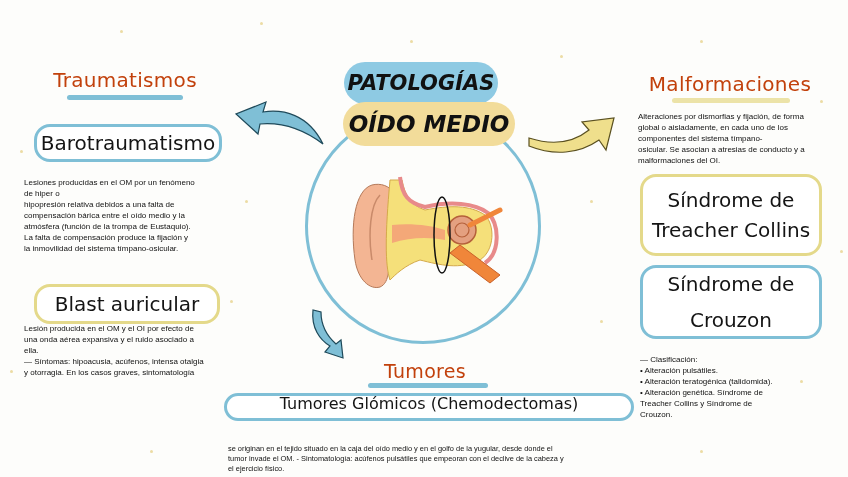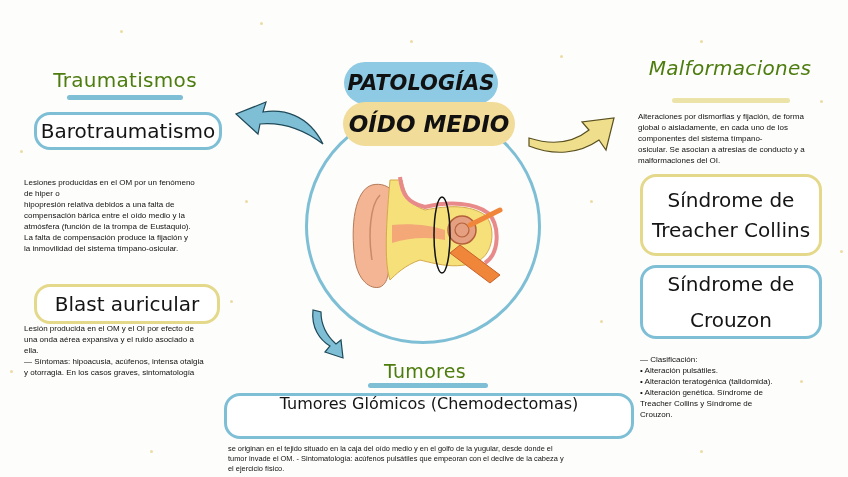--- a/index.html
+++ b/index.html
@@ -3,21 +3,21 @@
 <meta charset="utf-8">
 <style>
   html, body { margin:0; padding:0; }
   body {
     width:848px; height:477px; position:relative; overflow:hidden;
     background:#fdfdfb;
     font-family:"DejaVu Sans", sans-serif; color:#111;
   }
   .abs { position:absolute; }
   .dot { position:absolute; width:3px; height:3px; border-radius:50%; background:#ecdca4; }
-  .heading { font-family:"DejaVu Sans", sans-serif; font-size:20px; color:#4d7c0f; text-align:center; letter-spacing:0.3px; }
+  .heading { font-family:"DejaVu Sans", sans-serif; font-size:20px; color:#c2410c; text-align:center; letter-spacing:0.3px; }
   .underline { position:absolute; height:5px; border-radius:4px; }
   .pill { position:absolute; border-radius:16px; box-sizing:border-box; display:flex; align-items:center; justify-content:center; text-align:center; background:#fff; }
   .pill span { font-size:20px; color:#141414; line-height:1.5; }
   .small { position:absolute; font-size:8px; line-height:11px; text-align:left; color:#111; font-family:"Liberation Sans", sans-serif; }
   .badge { position:absolute; border-radius:24px; display:flex; align-items:center; justify-content:center; font-family:"DejaVu Sans", sans-serif; font-weight:bold; font-style:italic; color:#111; }
 </style>
 </head>
 <body>
 
 <div>
@@ -75,21 +75,21 @@
 </div>
 <div class="abs" style="left:305px;top:308px;width:45px;height:55px;">
   <svg width="45" height="55" viewBox="0 0 45 55">
     <path d="M8 2 C6 20 15 32 25 38 L20 44 L38 50 L36 32 L31 36 C22 28 16 18 16 4 Z" fill="#7fbfd6" stroke="#1f4a5a" stroke-width="1.2"></path>
   </svg>
 </div>
 
 <div class="abs heading" style="left:40px;top:68px;width:170px;">Traumatismos</div>
 <div class="underline" style="left:67px;top:95px;width:116px;background:#7fbfd6;"></div>
 
-<div class="pill" style="left:34px;top:112px;width:188px;height:38px;border:3px solid #7fbfd6;">
+<div class="pill" style="left:34px;top:124px;width:188px;height:38px;border:3px solid #7fbfd6;">
   <span>Barotraumatismo</span>
 </div>
 <div class="small" style="left:24px;top:177px;width:210px;">
   <div>Lesiones producidas en el OM por un fenómeno</div>
   <div>de hiper o</div>
   <div>hipopresión relativa debidos a una falta de</div>
   <div>compensación bárica entre el oído medio y la</div>
   <div>atmósfera (función de la trompa de Eustaquio).</div>
   <div>La falta de compensación produce la fijación y</div>
   <div>la inmovilidad del sistema tímpano-osicular.</div>
@@ -99,21 +99,21 @@
   <span>Blast auricular</span>
 </div>
 <div class="small" style="left:24px;top:323px;width:210px;">
   <div>Lesión producida en el OM y el OI por efecto de</div>
   <div>una onda aérea expansiva y el ruido asociado a</div>
   <div>ella.</div>
   <div>— Síntomas: hipoacusia, acúfenos, intensa otalgia</div>
   <div>y otorragia. En los casos graves, sintomatología</div>
 </div>
 
-<div class="abs heading" style="left:640px;top:56px;width:180px;font-style:italic;">Malformaciones</div>
+<div class="abs heading" style="left:640px;top:72px;width:180px;">Malformaciones</div>
 <div class="underline" style="left:672px;top:98px;width:118px;background:#ece3a8;"></div>
 <div class="small" style="left:638px;top:111px;width:200px;">
   <div>Alteraciones por dismorfias y fijación, de forma</div>
   <div>global o aisladamente, en cada uno de los</div>
   <div>componentes del sistema tímpano-</div>
   <div>osicular. Se asocian a atresias de conducto y a</div>
   <div>malformaciones del OI.</div>
 </div>
 
 <div class="pill" style="left:640px;top:174px;width:182px;height:82px;border:3px solid #e4d98a;flex-direction:column;">
@@ -128,20 +128,20 @@
   <div>— Clasificación:</div>
   <div>• Alteración pulsátiles.</div>
   <div>• Alteración teratogénica (talidomida).</div>
   <div>• Alteración genética. Síndrome de</div>
   <div>Treacher Collins y Síndrome de</div>
   <div>Crouzon.</div>
 </div>
 
 <div class="abs heading" style="left:350px;top:360px;width:150px;font-size:19px;">Tumores</div>
 <div class="underline" style="left:368px;top:383px;width:120px;background:#7fbfd6;"></div>
-<div class="abs" style="left:224px;top:393px;width:410px;height:46px;border:3px solid #7fbfd6;border-radius:16px;box-sizing:border-box;background:#fff;text-align:center;">
+<div class="abs" style="left:224px;top:393px;width:410px;height:28px;border:3px solid #7fbfd6;border-radius:16px;box-sizing:border-box;background:#fff;text-align:center;">
   <span style="font-size:16px;color:#141414;position:relative;top:-2px;">Tumores Glómicos (Chemodectomas)</span>
 </div>
 <div class="small" style="left:228px;top:444px;width:402px;font-size:7.4px;line-height:10px;">
   <div>se originan en el tejido situado en la caja del oído medio y en el golfo de la yugular, desde donde el</div>
   <div>tumor invade el OM. - Sintomatología: acúfenos pulsátiles que empeoran con el declive de la cabeza y</div>
   <div>el ejercicio físico.</div>
 </div>
 
 </body></html>

